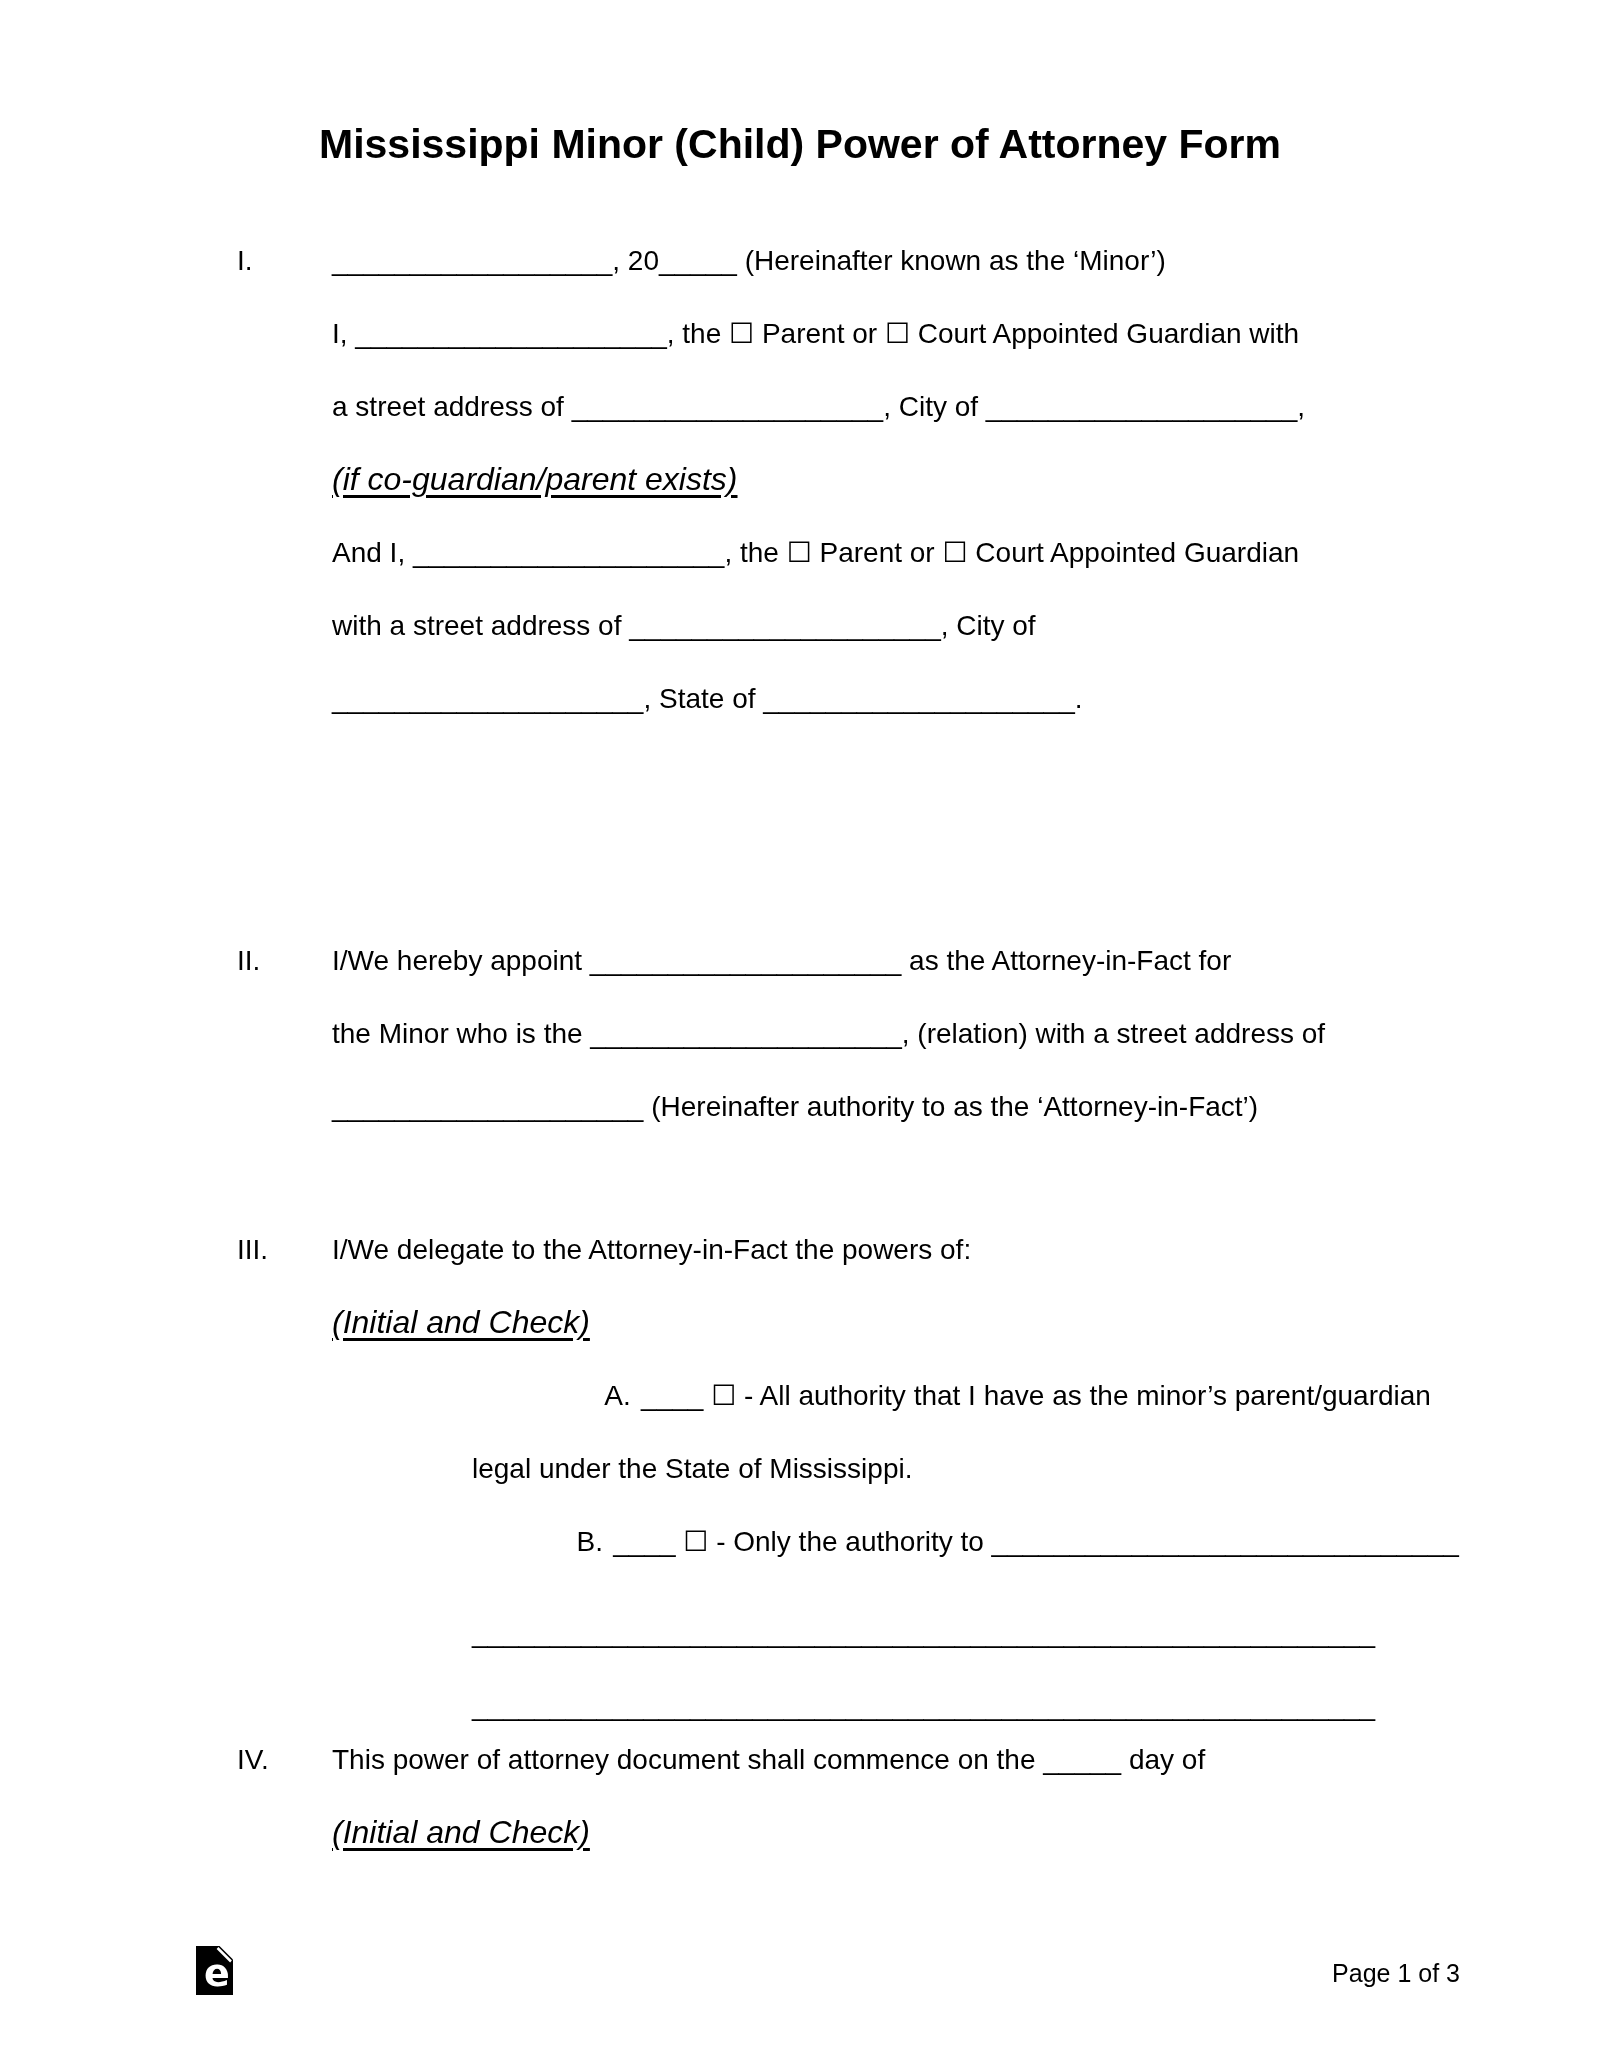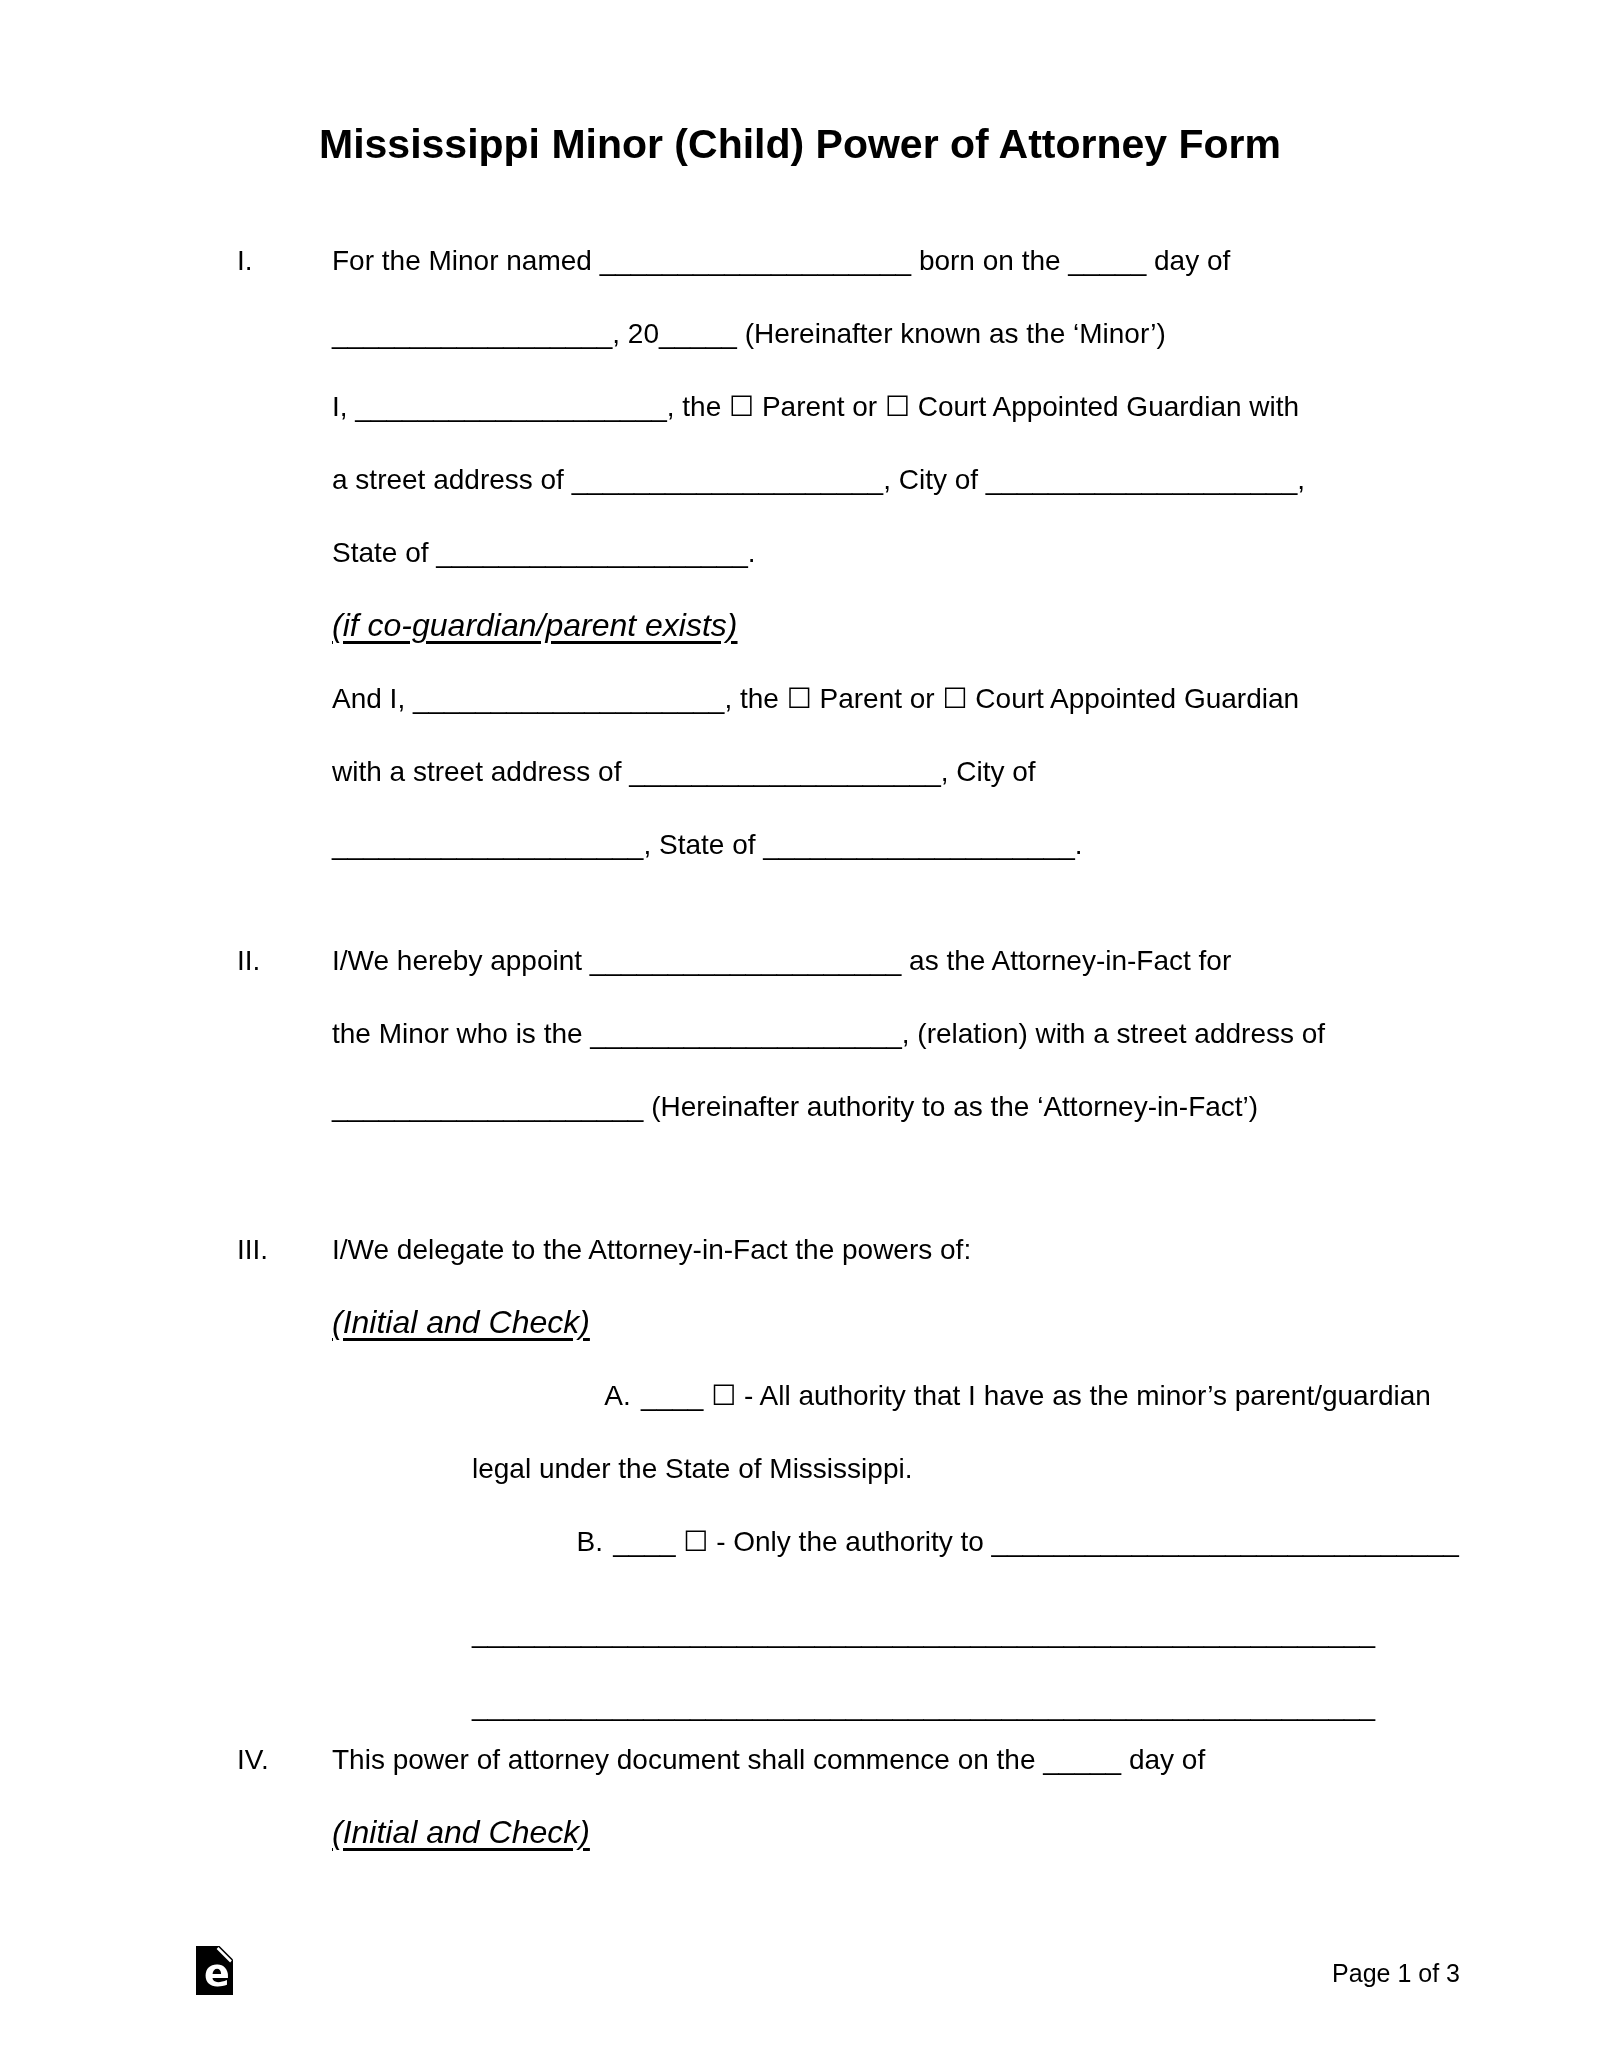--- a/index.html
+++ b/index.html
@@ -36,25 +36,23 @@
 </head>
 <body>
 
 <div class="page">
 
   <h1 class="title">Mississippi Minor (Child) Power of Attorney Form</h1>
 
   <div class="sec sec-1">
     <span class="num">I.</span>
     <div class="lines">
-      <div class="line">For the Minor named ____________________ born on the _____ day of</div>
       <div class="line">__________________, 20_____ (Hereinafter known as the ‘Minor’)</div>
       <div class="line">I, ____________________, the ☐ Parent or ☐ Court Appointed Guardian with</div>
       <div class="line">a street address of ____________________, City of ____________________,</div>
-      <div class="line">State of ____________________.</div>
       <div class="line note">(if co-guardian/parent exists)</div>
       <div class="line">And I, ____________________, the ☐ Parent or ☐ Court Appointed Guardian</div>
       <div class="line">with a street address of ____________________, City of</div>
       <div class="line">____________________, State of ____________________.</div>
     </div>
   </div>
 
   <div class="sec sec-2">
     <span class="num">II.</span>
     <div class="lines">

